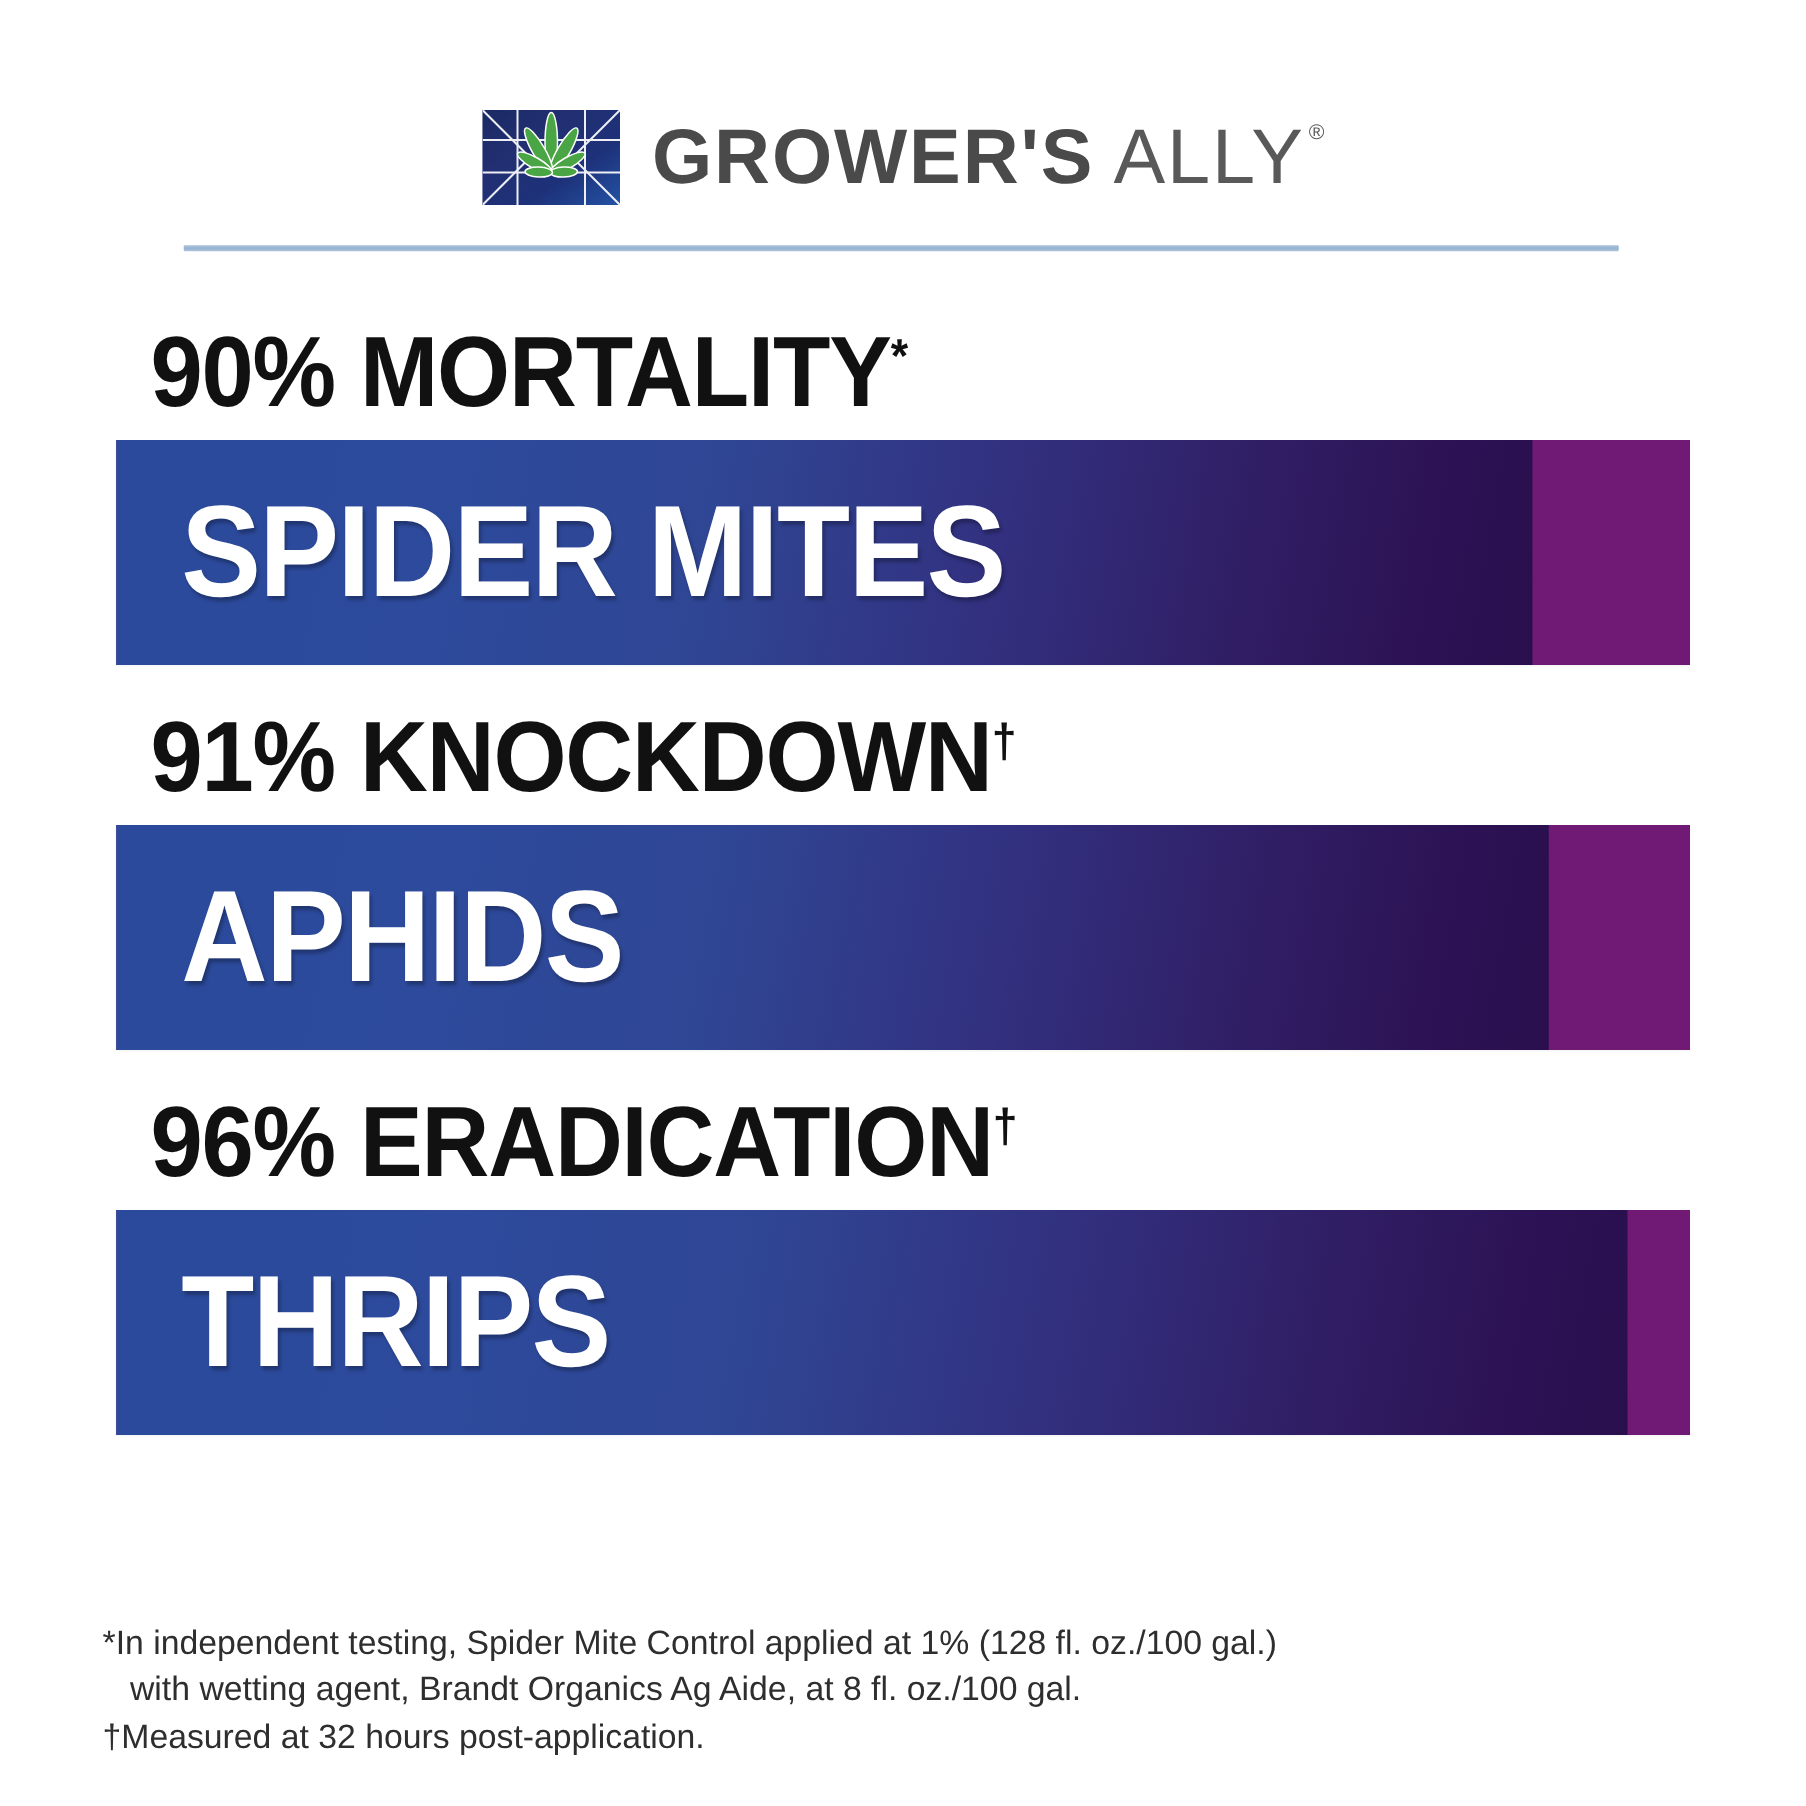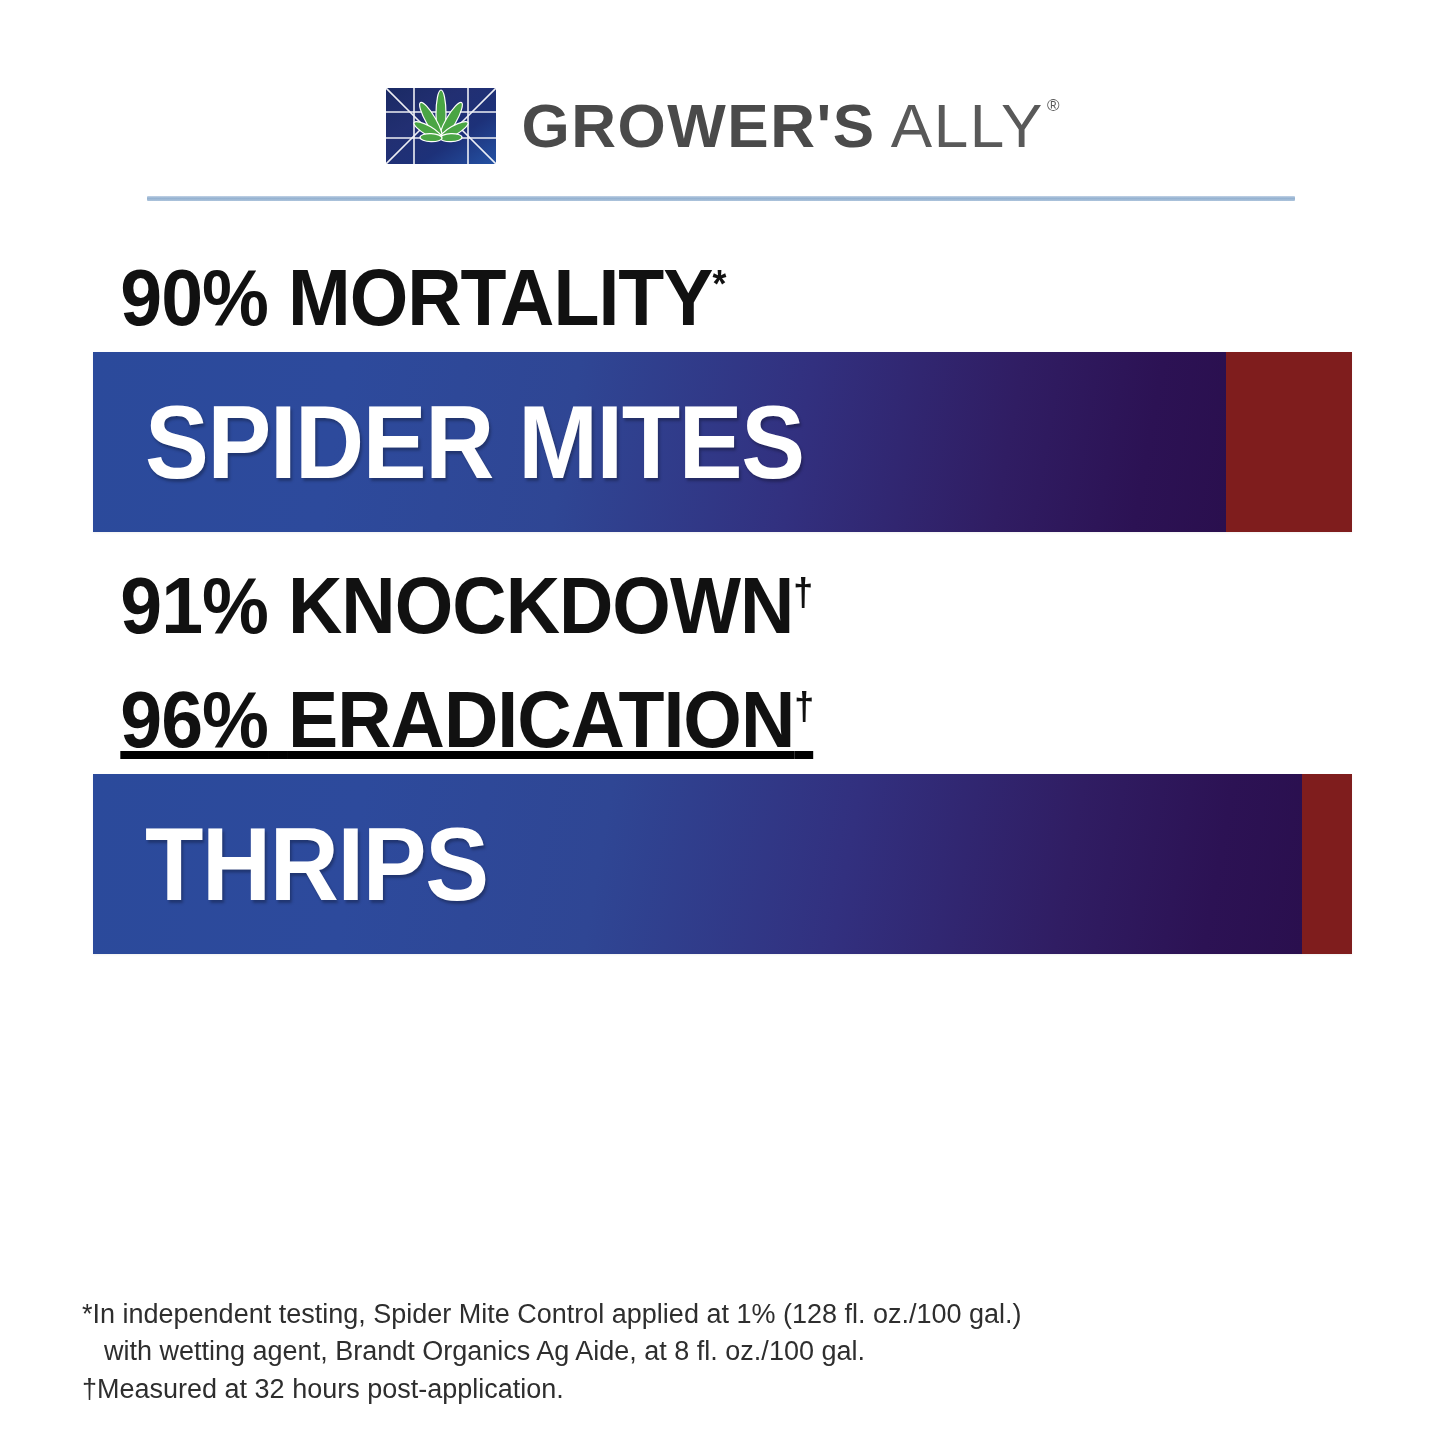--- a/index.html
+++ b/index.html
@@ -95,21 +95,21 @@
   .stats {
     position: absolute;
     top: 258px;
     left: 0;
     width: 1445px;
   }
   .stat-group {
     position: relative;
     margin-bottom: 34px;
   }
-  .stat-group:last-child { margin-bottom: 0; text-decoration: underline; }
+  .stat-group:last-child { margin-bottom: 0; }
 
   .stat-headline {
     font-family: "Liberation Sans", sans-serif;
     font-weight: 700;
     font-size: 80px;
     line-height: 1;
     letter-spacing: -1px;
     color: #111111;
     padding-left: 128px;
     margin-bottom: 14px;
@@ -123,21 +123,21 @@
     line-height: 0;
     font-weight: 700;
   }
 
   
   .bar-track {
     position: relative;
     margin-left: 93px;
     width: 1259px;
     height: 180px;
-    background: #7f1d1d;
+    background: #701a75;
     box-shadow: 0 1px 2px rgba(0,0,0,0.06);
   }
   .bar-fill {
     position: absolute;
     top: 0;
     left: 0;
     height: 100%;
     background: linear-gradient(100deg,
         #2b4a9b 0%,
         #2d4a9c 22%,
@@ -236,20 +236,24 @@
     <div class="stat-group">
       <div class="stat-headline"><span>90%</span> <span>MORTALITY</span><span class="sup">*</span></div>
       <div class="bar-track">
         <div class="bar-fill" style="width:90%"></div>
         <div class="bar-label">SPIDER MITES</div>
       </div>
     </div>
 
     <div class="stat-group">
       <div class="stat-headline"><span>91%</span> <span>KNOCKDOWN</span><span class="sup">†</span></div>
+      <div class="bar-track">
+        <div class="bar-fill" style="width:91%"></div>
+        <div class="bar-label">APHIDS</div>
+      </div>
     </div>
 
     <div class="stat-group">
       <div class="stat-headline"><span>96%</span> <span>ERADICATION</span><span class="sup">†</span></div>
       <div class="bar-track">
         <div class="bar-fill" style="width:96%"></div>
         <div class="bar-label">THRIPS</div>
       </div>
     </div>
 

